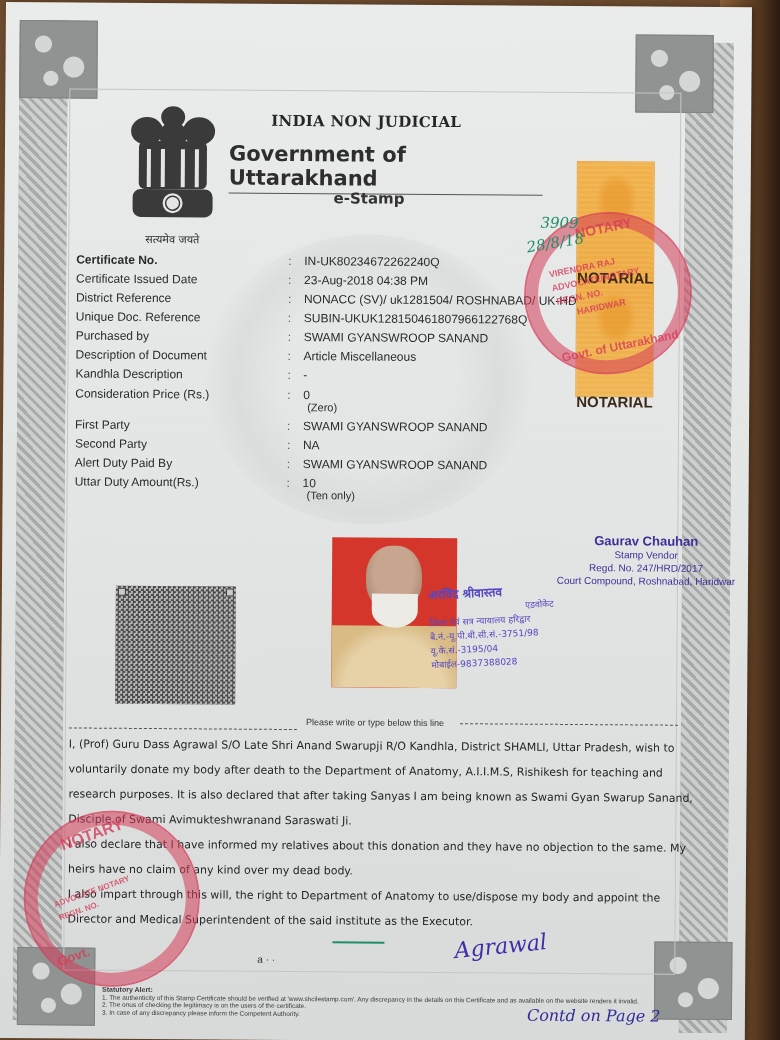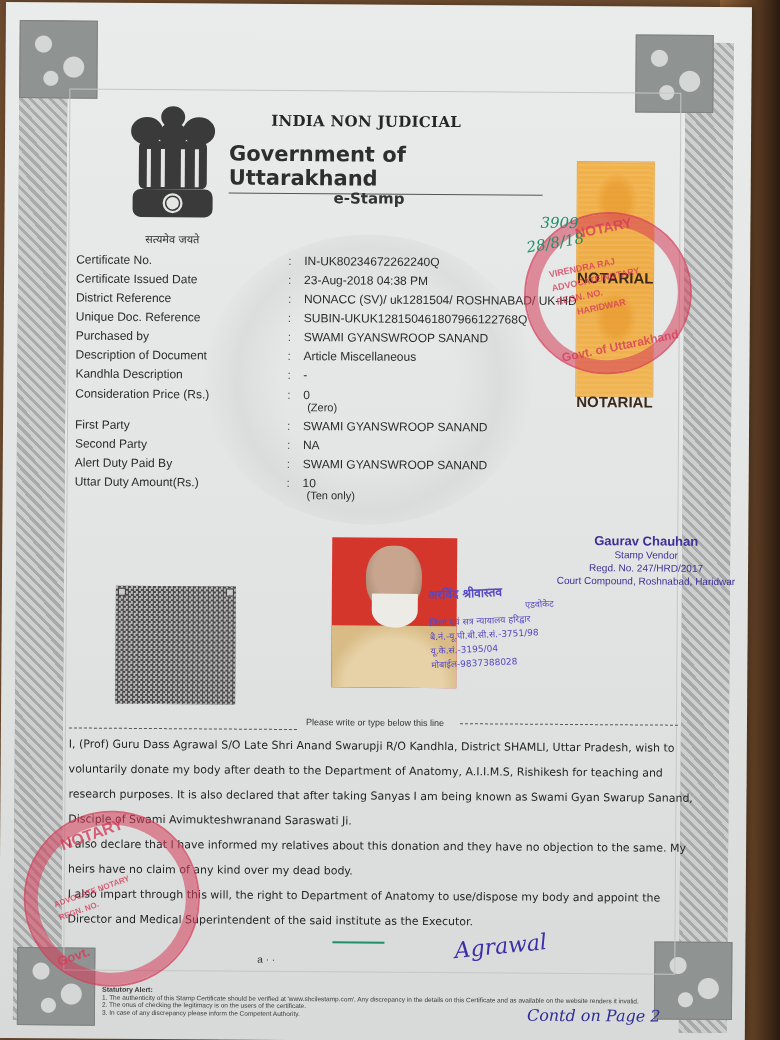--- a/index.html
+++ b/index.html
@@ -78,21 +78,21 @@
     font-family: "DejaVu Sans", sans-serif; font-weight: bold; font-size: 15px; color: #333;
   }
 
   
   .details { position: absolute; left: 72px; top: 250px; width: 500px; }
   .row { position: absolute; left: 0; width: 500px; font-size: 12px; color: #2b2b2b; }
   .row .lbl { position: absolute; left: 0; }
   .row .colon { position: absolute; left: 212px; color: #555; }
   .row .val { position: absolute; left: 228px; white-space: nowrap; }
   .row .sub { position: absolute; left: 232px; top: 13px; font-size: 11px; }
-  .row.first .lbl { font-weight: normal; }
+  .row.first .lbl { font-weight: bold; }
 
   
   .rev-stamp {
     position: absolute; left: 572px; top: 155px; width: 78px; height: 236px;
     background:
       repeating-linear-gradient(0deg, rgba(255,255,255,0.08) 0 2px, transparent 2px 5px),
       linear-gradient(180deg, #f1b24b 0%, #eeab45 50%, #f0b553 100%);
     border: 1px solid #e6a848;
   }
   .rev-emblem {

